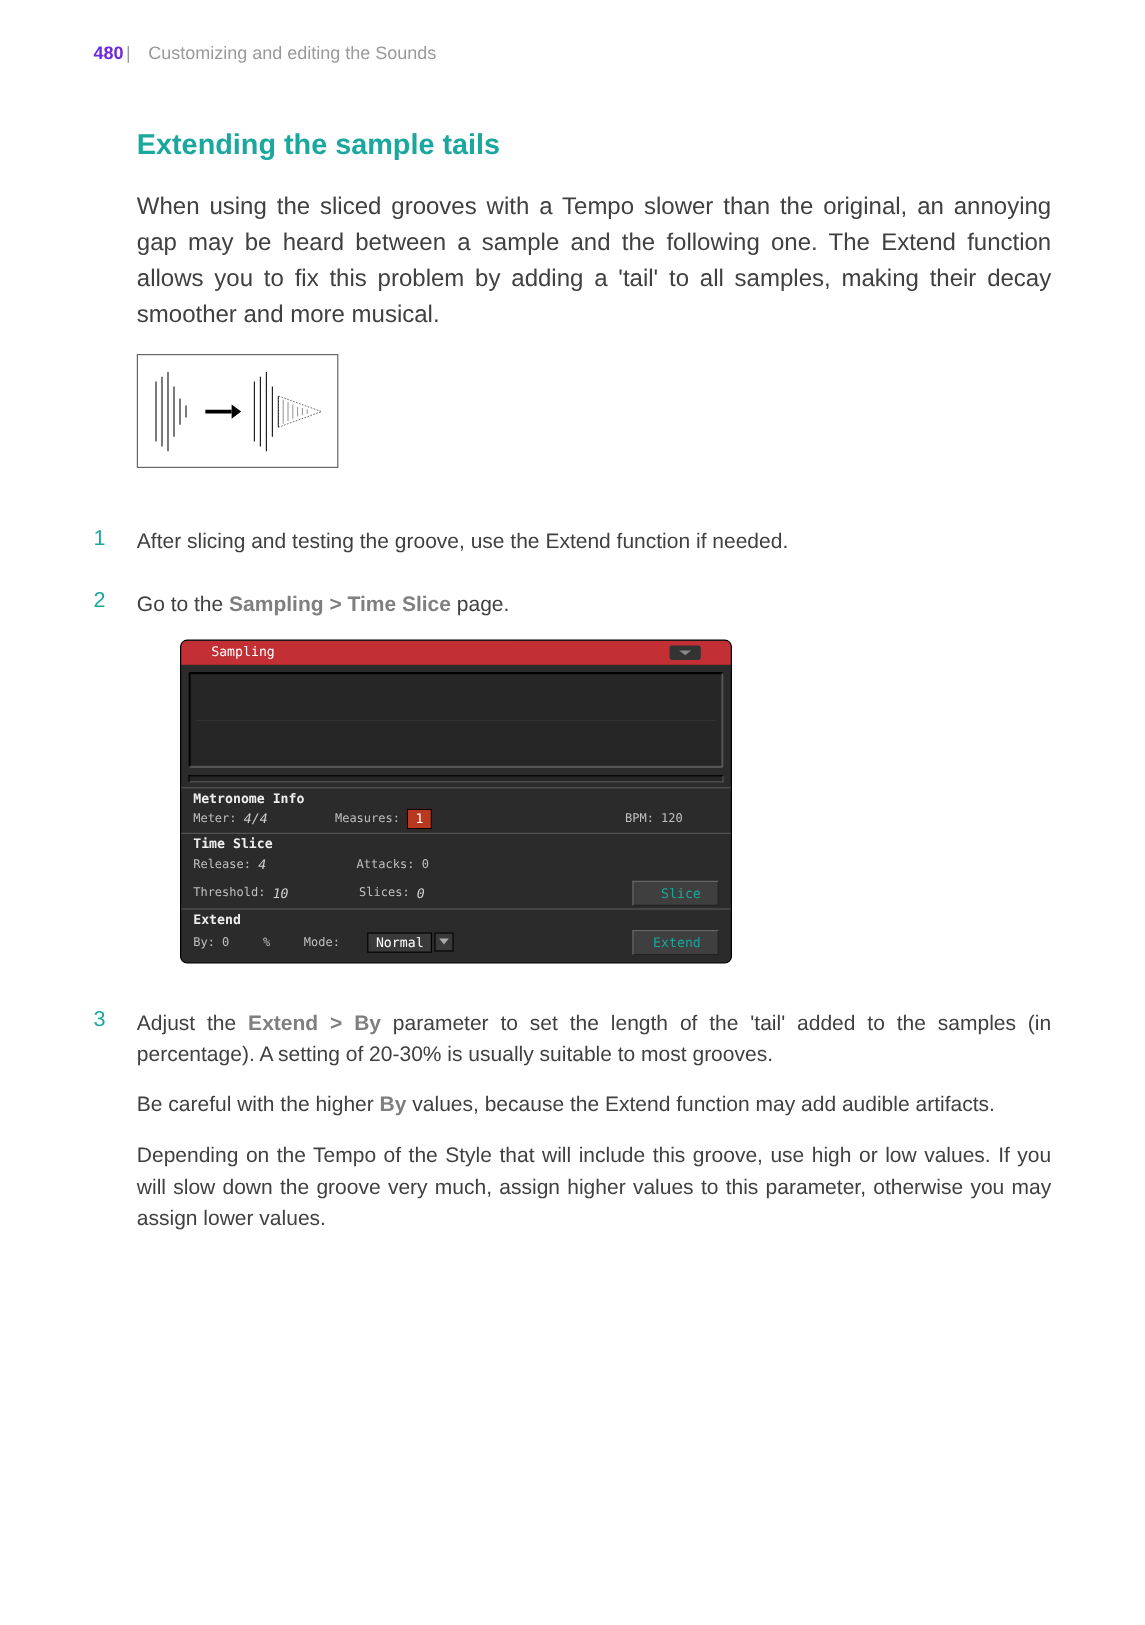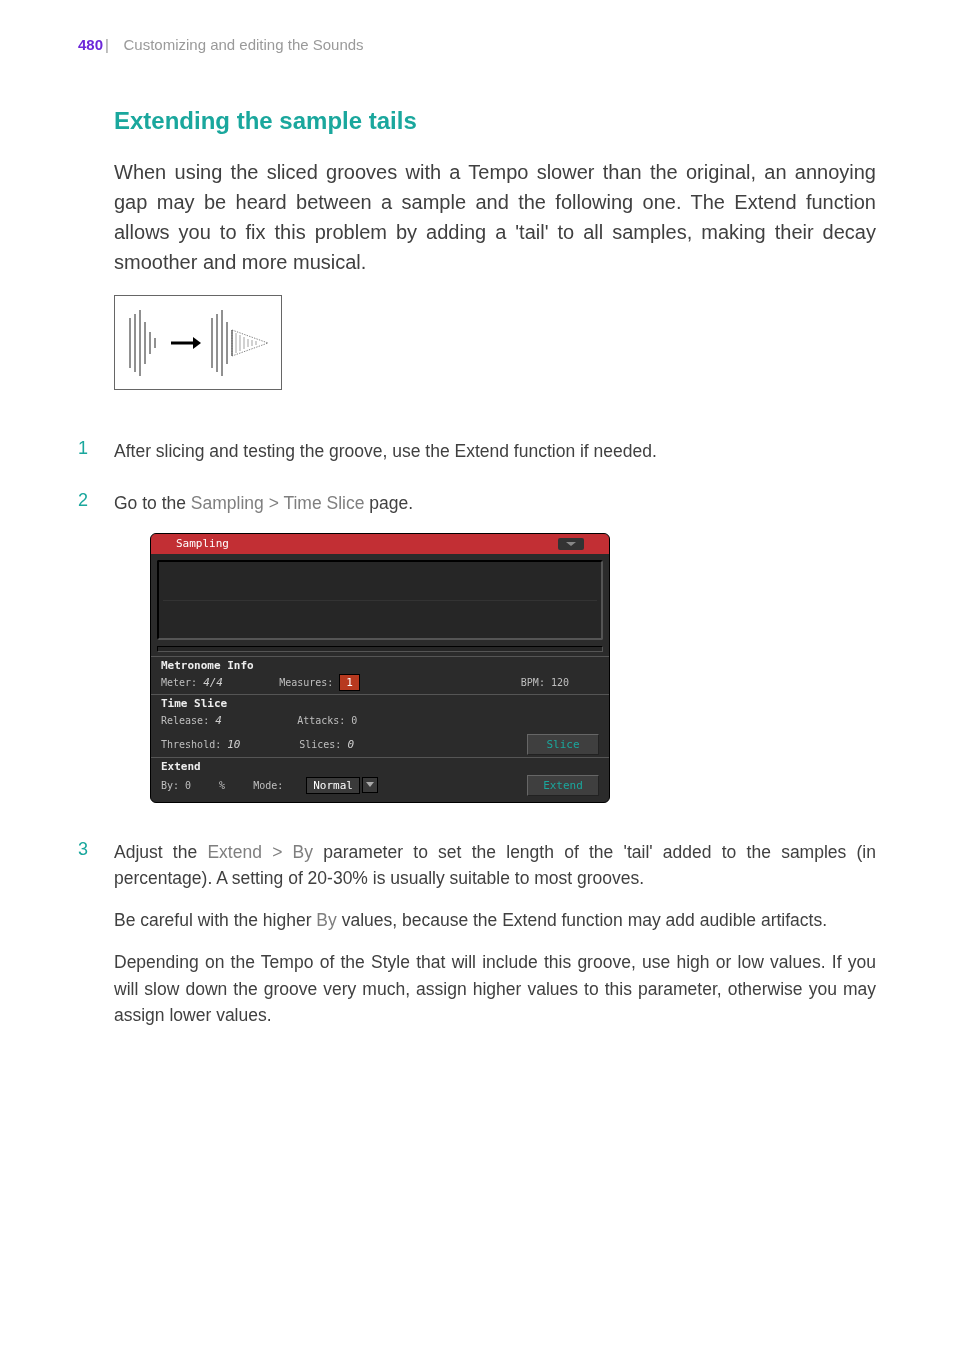--- a/index.html
+++ b/index.html
@@ -4,21 +4,21 @@
 <style>
   * { box-sizing: border-box; margin: 0; padding: 0; }
   html, body { width: 954px; height: 1354px; background: #fff; }
   body { font-family: "Segoe UI", "Helvetica Neue", Arial, sans-serif; color: #333; }
   .page { padding: 36px 78px 0 78px; }
   .running-head { font-size: 15px; color: #9a9a9a; margin-bottom: 54px; }
   .running-head .pnum { font-weight: 700; color: #6d28d9; margin-top: 36px; }
   .running-head .sep { margin: 0 2px; }
   .h2 { color: #1aa79d; font-size: 24px; font-weight: 600; margin: 0 0 22px 36px; }
   .body-text { font-size: 20px; line-height: 1.5; color: #404040; text-align: justify; margin: 0 0 16px 36px; }
-  .ui-path { color: #7f7f7f; font-weight: 400; }
+  .ui-path { color: #7f7f7f; font-weight: 700; }
   .wave-diagram { margin: 18px 0 48px 36px; width: 168px; height: 95px; border: 1px solid #666; display: flex; align-items: center; justify-content: space-around; padding: 6px 8px; }
   .wave-diagram svg { display: block; }
   .list-item { display: flex; margin: 0 0 10px 0; }
   .list-num { width: 36px; flex: 0 0 36px; color: #1aa79d; font-size: 18px; }
   .list-body { flex: 1; }
   .list-body p { font-size: 17.5px; line-height: 1.5; color: #404040; text-align: justify; margin: 0 0 16px 0; }
 
   
   .device-ui { width: 460px; margin: 8px 0 26px 36px; border: 1px solid #000; border-radius: 6px; overflow: hidden; background: #2b2b2b; font-family: "Lucida Console", Menlo, monospace; font-size: 11px; color: #cfcfcf; }
   .titlebar { background: #c22f34; color: #fff; height: 20px; display:flex; align-items:center; justify-content:space-between; padding: 0 25px; }
@@ -27,21 +27,21 @@
   .waveform-area { margin: 6px; height: 80px; background: #262626; border: 2px inset #555; border-radius: 2px; position: relative; }
   .waveform-area::after { content:""; position:absolute; left:4px; right:4px; top:50%; border-top:1px solid #333; }
   .scrollbar-h { margin: 0 6px 4px 6px; height: 6px; background: #262626; border: 1px inset #555; }
   .section-hdr { font-weight: bold; font-size: 11px; color: #eee; padding: 2px 10px 0 10px; border-top: 1px solid #555; }
   .row { display: flex; align-items: center; padding: 2px 10px; gap: 6px; min-height: 22px; }
   .lbl { color: #bfbfbf; font-size: 10px; white-space: nowrap; }
   .val { color: #cfcfcf; font-size: 11px; min-width: 24px; font-style: italic; }
   .spacer { flex: 1; }
   .value-box { background: #b7391f; color: #fff; padding: 1px 6px; font-size: 11px; border: 1px solid #000; min-width: 14px; text-align:left; }
   .value-box.neutral { background: #3a3a3a; color: #fff; border: 1px solid #000; }
-  .device-btn { background: #3f3f3f; border: 1px solid #222; border-top-color:#666; border-left-color:#666; color: #b0b0b0; padding: 3px 14px; font-family: inherit; font-size: 11px; width: 72px; text-align:center; }
+  .device-btn { background: #3f3f3f; border: 1px solid #222; border-top-color:#666; border-left-color:#666; color: #b0b0b0; padding: 3px 14px; font-family: inherit; font-size: 11px; width: 72px; text-align:right; }
   .device-btn.accent { color: #1aa79d; }
   .dropdown { display:flex; align-items:flex-start;padding-left:17px; }
   .dropdown .dd-caret { width: 16px; height: 16px; border: 1px solid #000; background:#3a3a3a; display:flex; align-items:center; justify-content:center; margin-left:2px; }
   .dropdown .dd-caret::after { content:""; border-top:5px solid #aaa; border-left:4px solid transparent; border-right:4px solid transparent; }
 </style>
 </head>
 <body>
 
 <div class="page">
 

